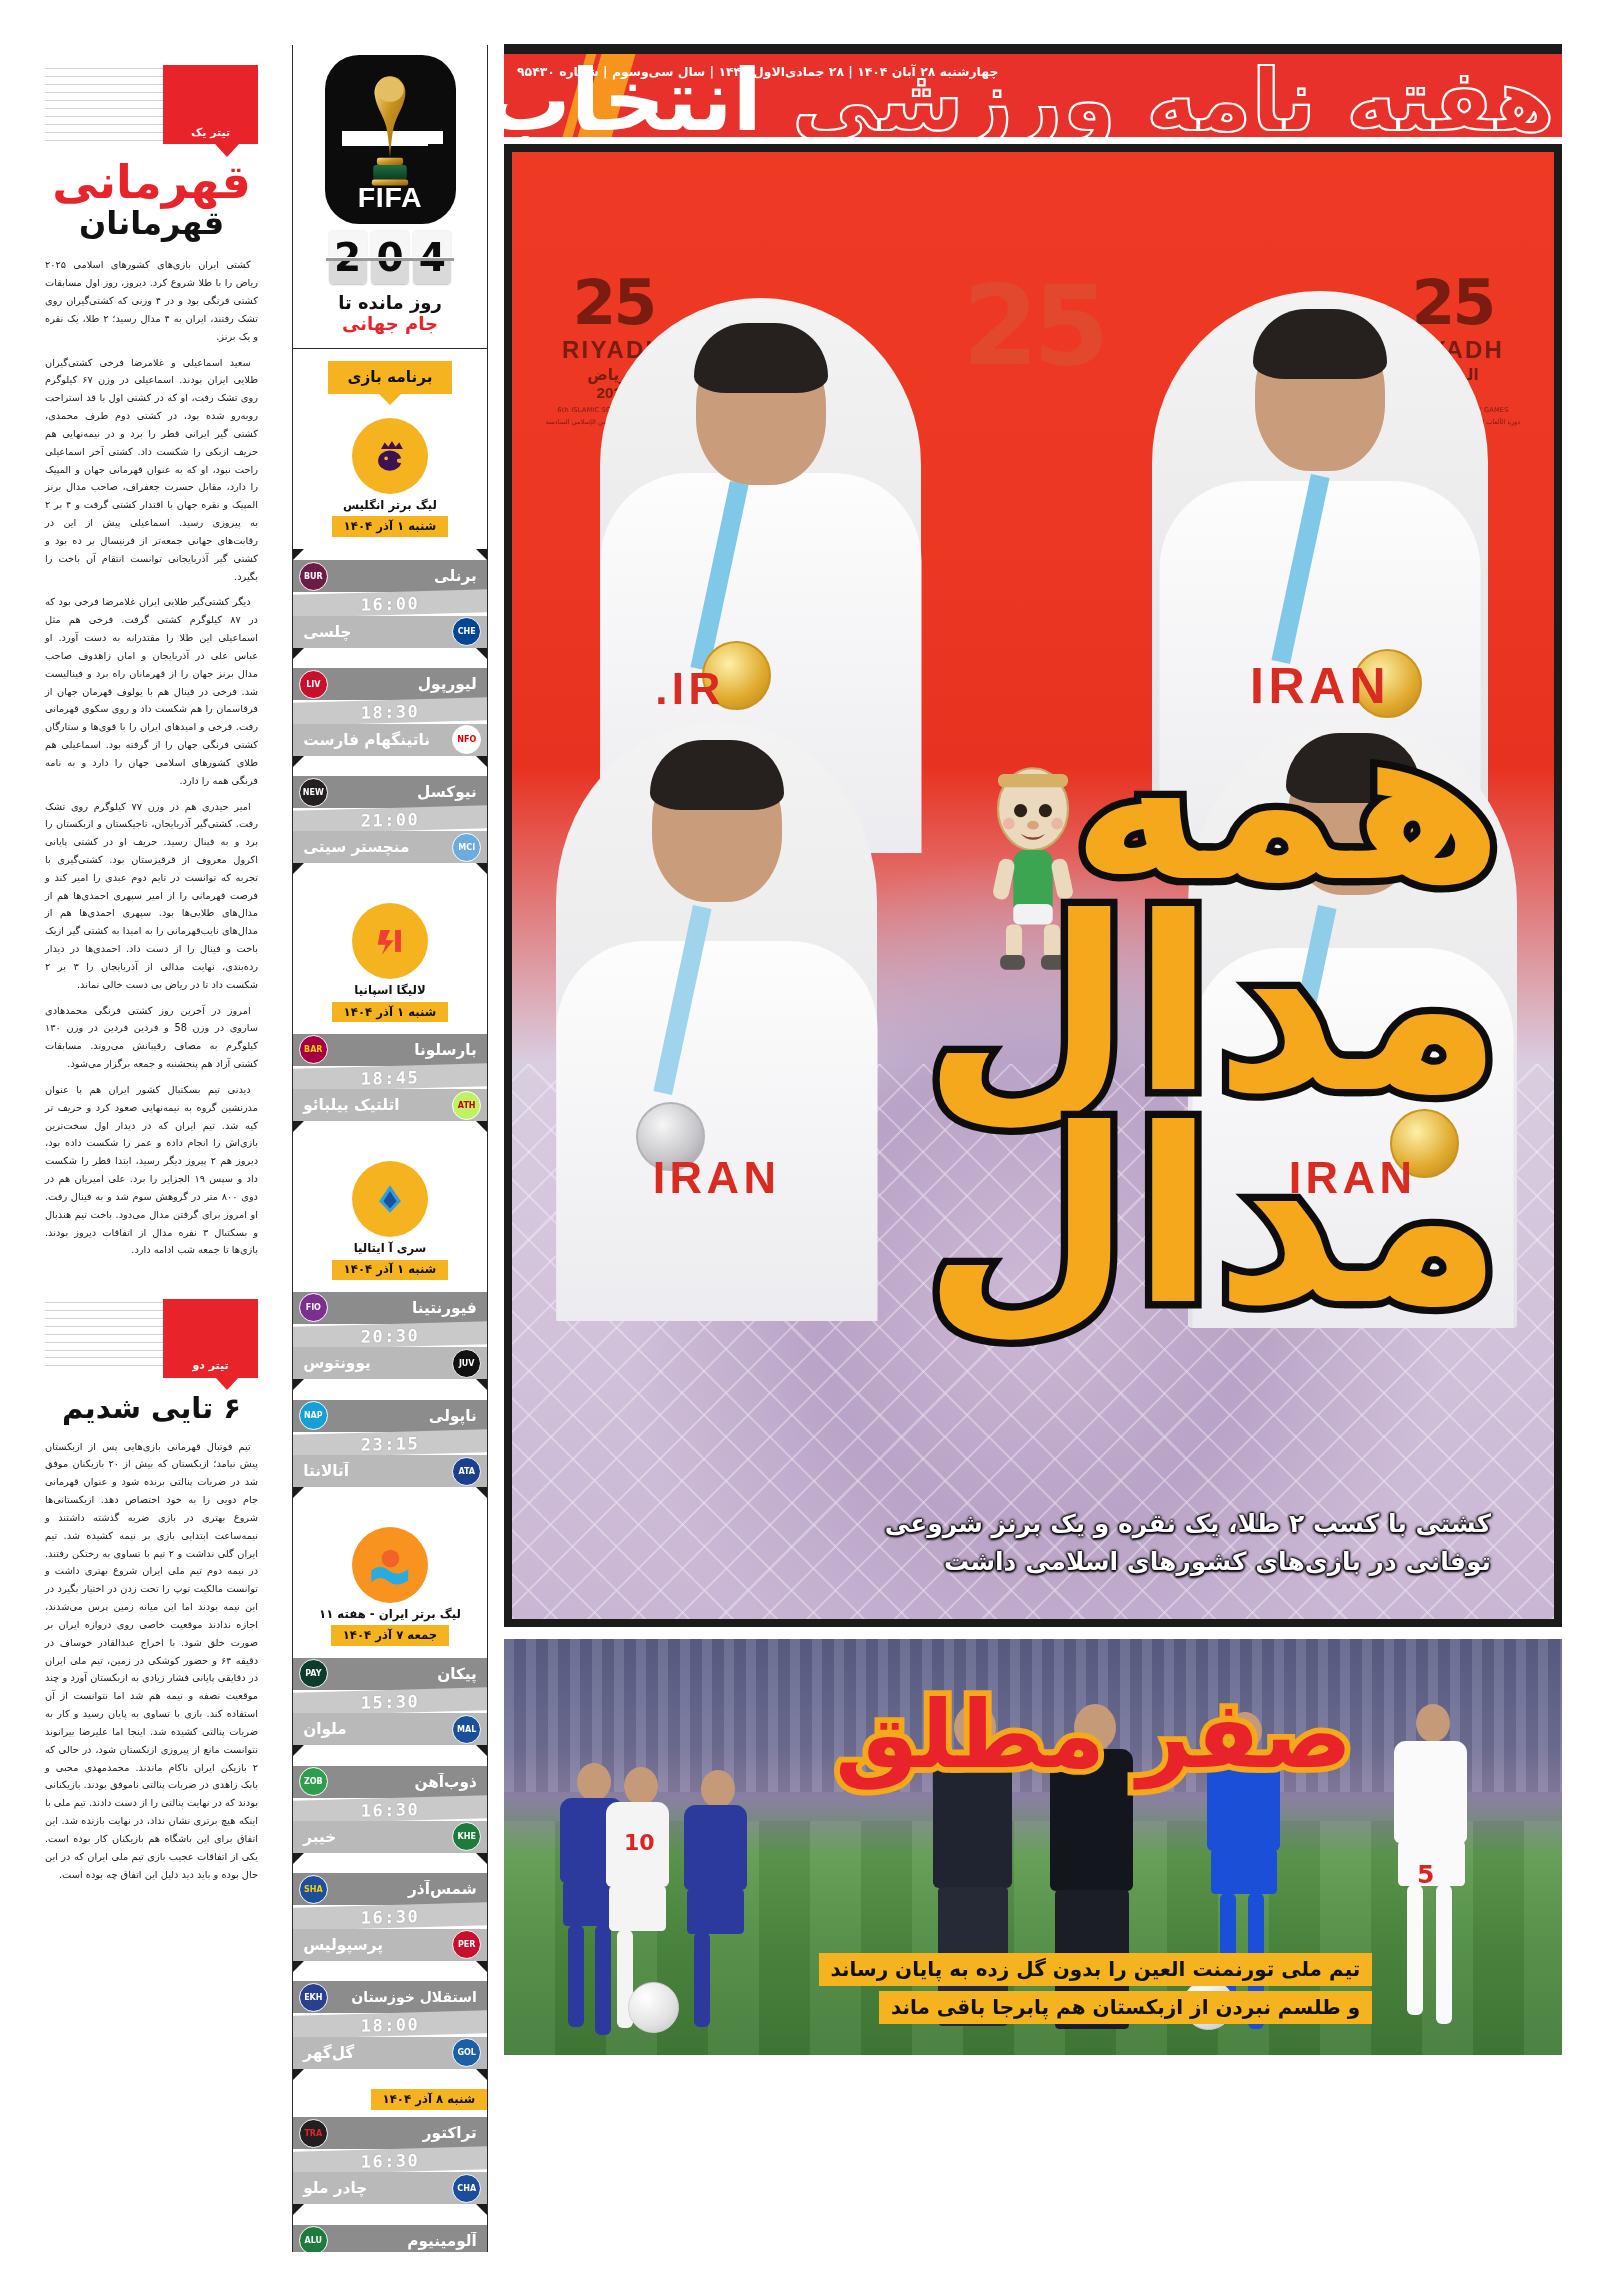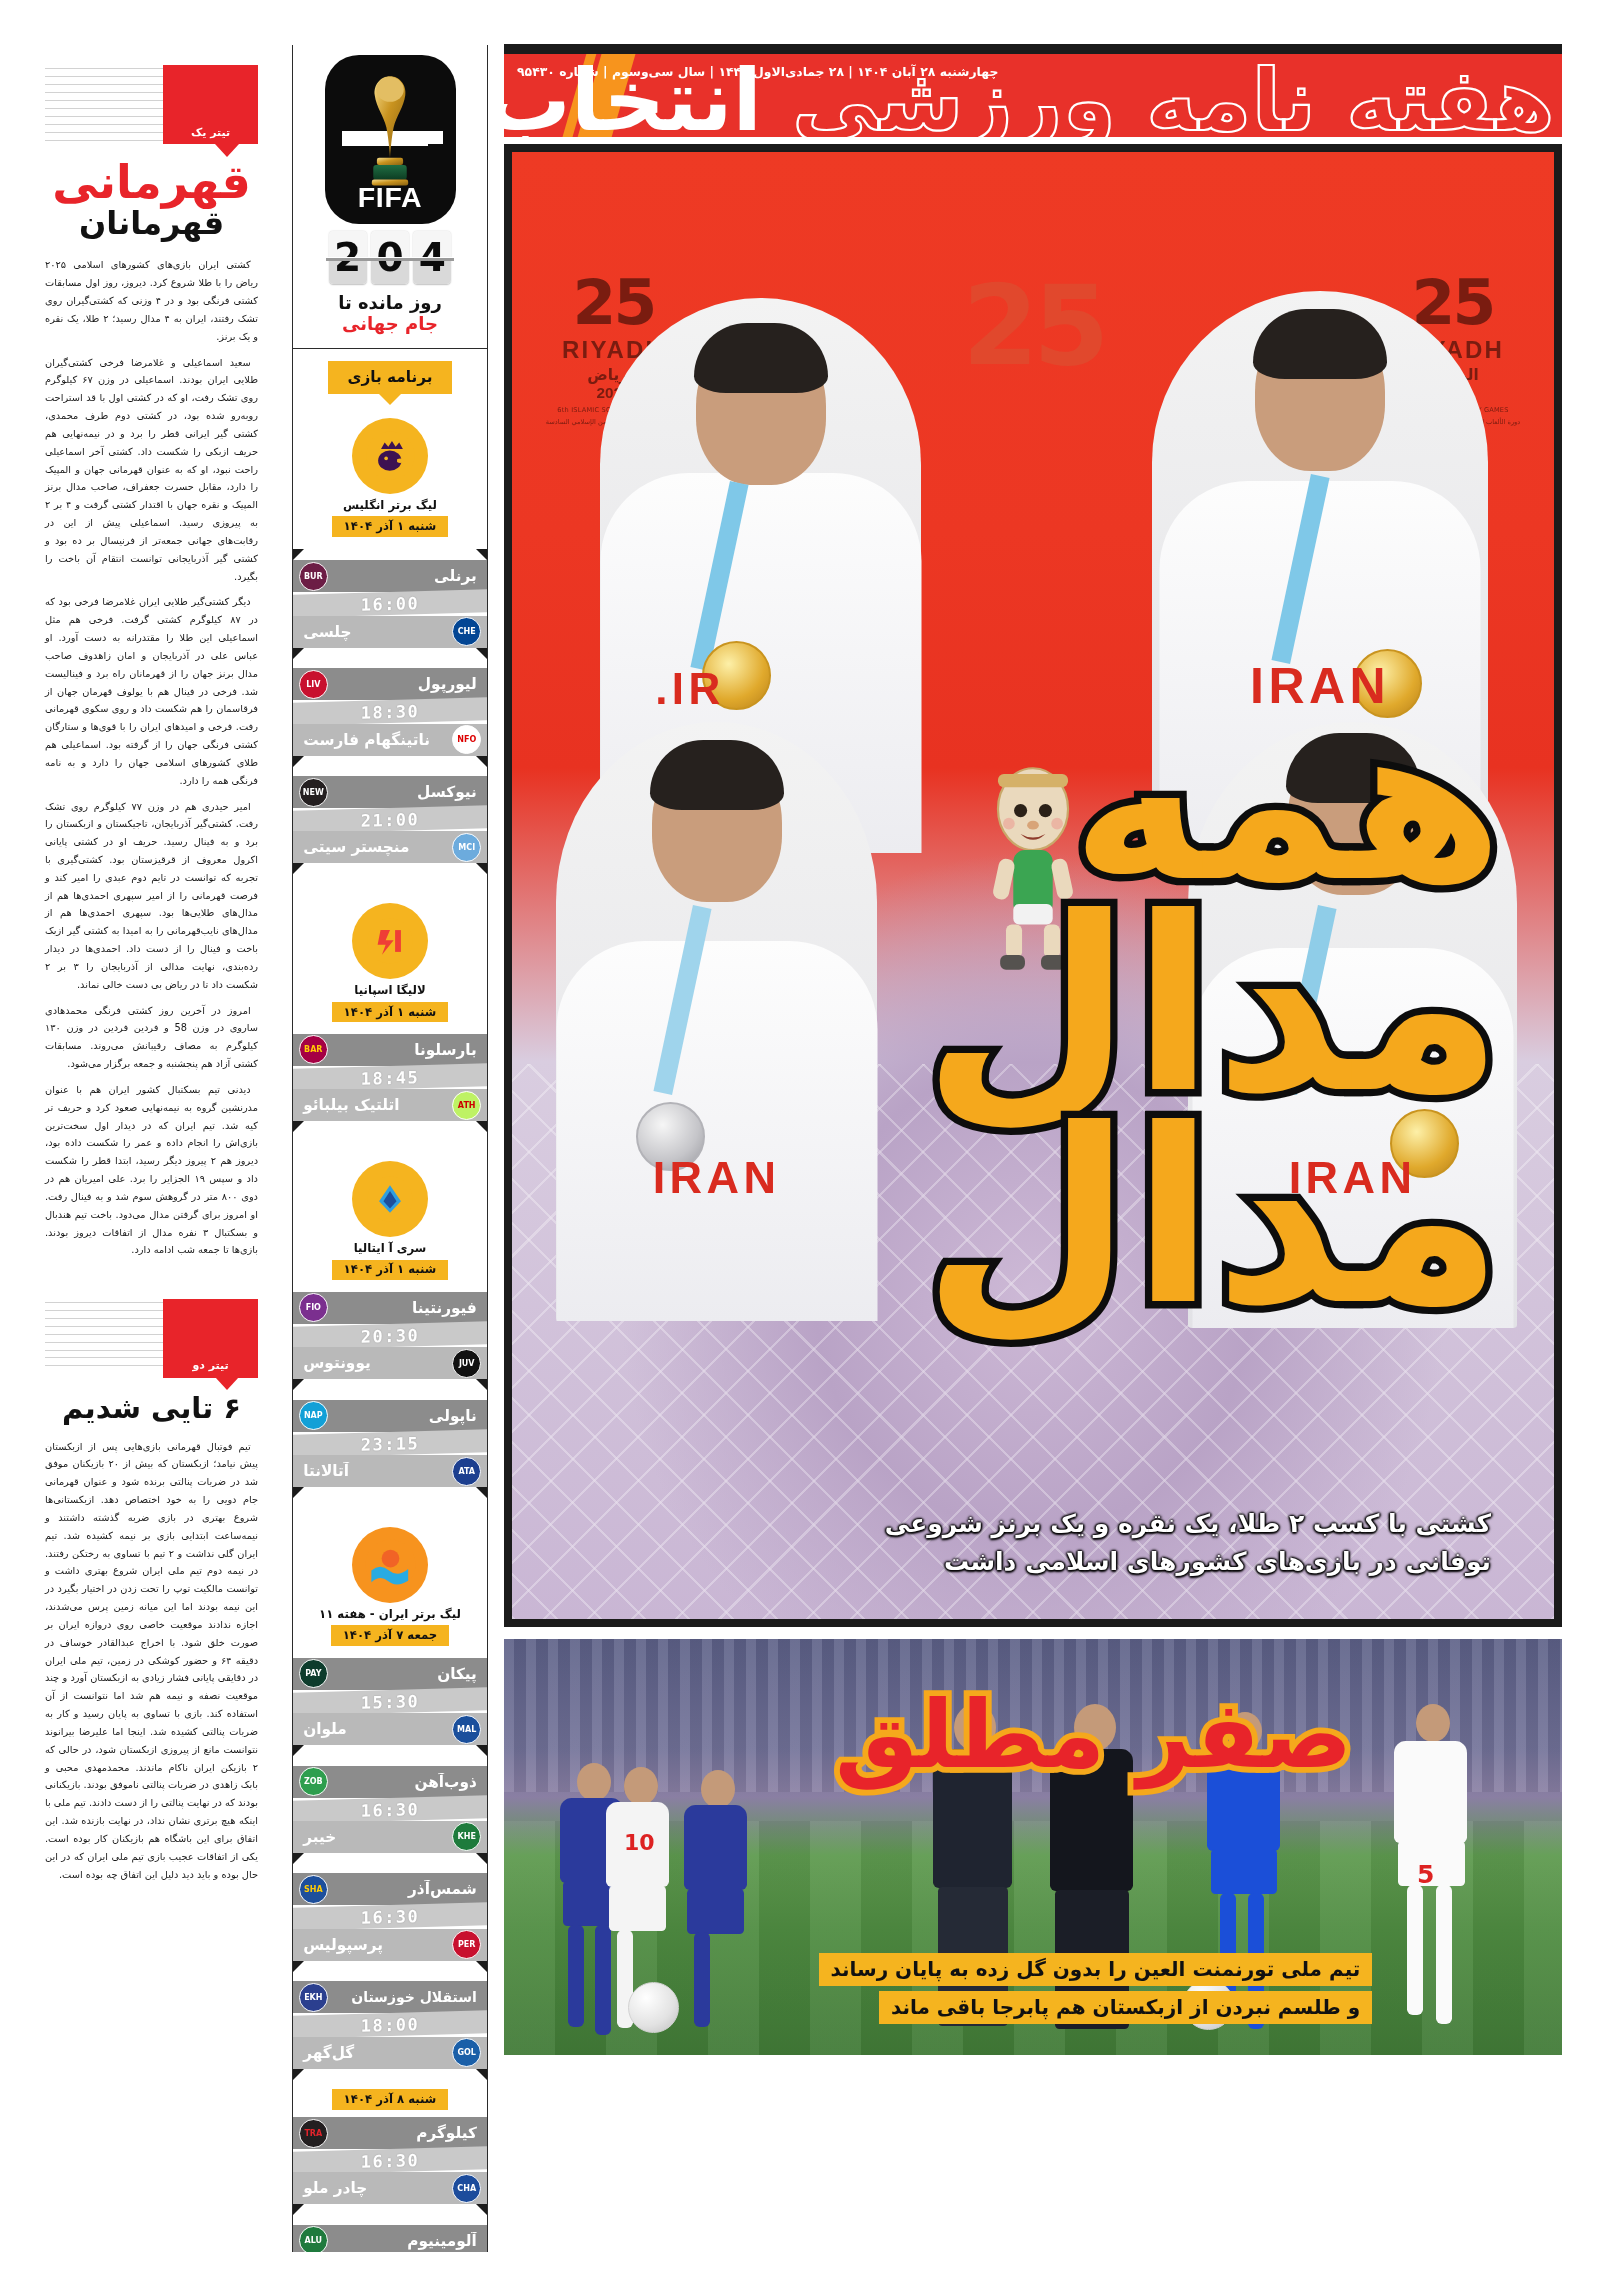--- a/index.html
+++ b/index.html
@@ -684,27 +684,27 @@
         <span class="crest" style="background:#2b3f8f;color:#fff;">EKH</span>
       </div>
       <div class="time-row">18:00</div>
       <div class="team-row t-light align-l">
         <span class="crest" style="background:#1a5fa8;color:#fff;">GOL</span>
         <span class="tname" style="text-align:left;">گل‌گهر</span>
       </div>
       <div class="match-bot-notch"></div>
     </div>
 
-    <div style="text-align:center; margin: 4.4px 0 2.9px;">
+    <div style="margin: 4.4px 0 2.9px;">
       <div class="league-date">شنبه ۸ آذر ۱۴۰۴</div>
     </div>
 
     <div class="match">
       <div class="team-row align-r">
-        <span class="tname">کیلوگرم</span>
+        <span class="tname">تراکتور</span>
         <span class="crest" style="background:#231f20;color:#e3242b;">TRA</span>
       </div>
       <div class="time-row">16:30</div>
       <div class="team-row t-light align-l">
         <span class="crest" style="background:#1c4c9c;color:#fff;">CHA</span>
         <span class="tname" style="text-align:left;">چادر ملو</span>
       </div>
       <div class="match-bot-notch"></div>
     </div>
 

